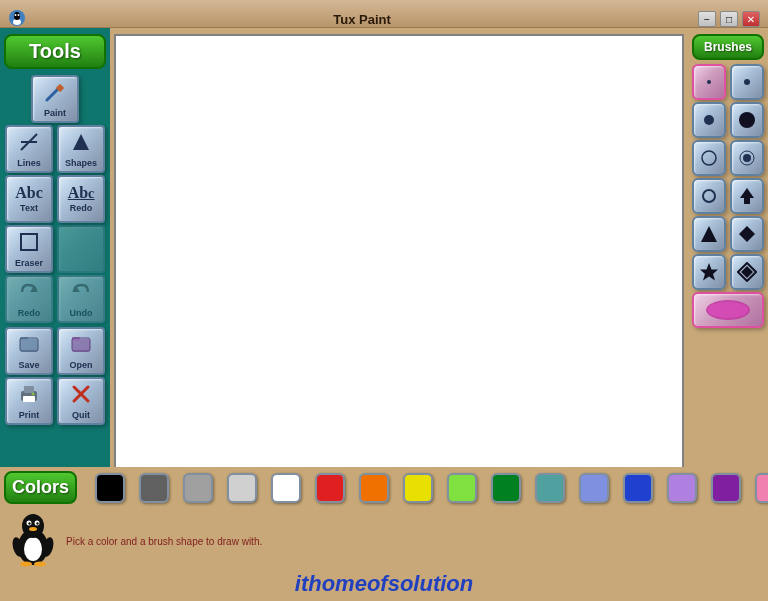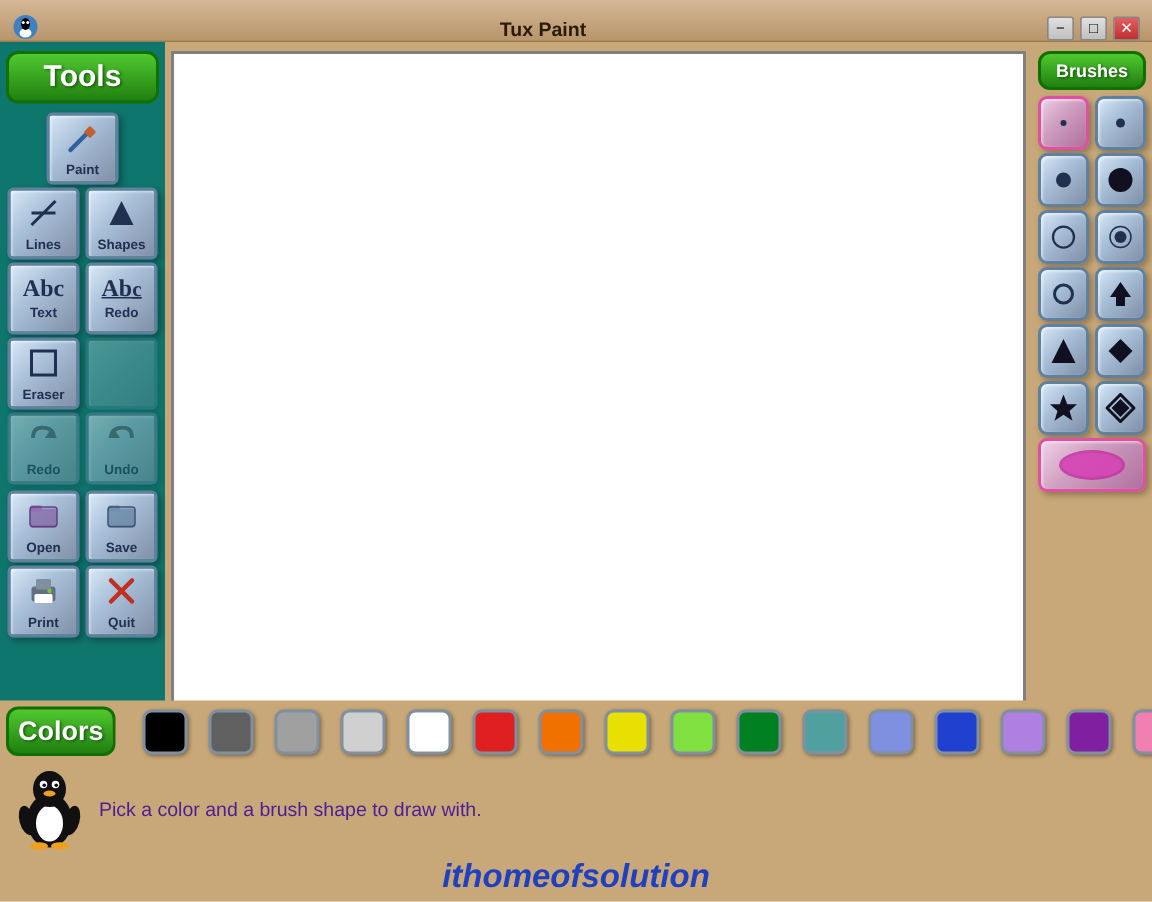--- a/index.html
+++ b/index.html
@@ -334,36 +334,36 @@
       </div>
     </div>
 
     <div class="tool-row">
     </div>
 
     <div class="tool-row">
       <div class="tool-btn">
         <span class="tool-icon">
           <svg width="22" height="22" viewBox="0 0 22 22">
+            <rect x="2" y="6" width="18" height="13" rx="2" fill="#6080a0" opacity="0.7"></rect>
+            <rect x="2" y="4" width="8" height="4" rx="1" fill="#7090b0"></rect>
+            <rect x="2" y="5" width="18" height="13" rx="2" fill="none" stroke="#405070" stroke-width="1"></rect>
+          </svg>
+        </span>
+        <span class="tool-label">Save</span>
+      </div>
+      <div class="tool-btn">
+        <span class="tool-icon">
+          <svg width="22" height="22" viewBox="0 0 22 22">
             <rect x="2" y="6" width="18" height="13" rx="2" fill="#8060a0" opacity="0.7"></rect>
             <rect x="2" y="4" width="8" height="4" rx="1" fill="#9070b0"></rect>
             <rect x="2" y="5" width="18" height="13" rx="2" fill="none" stroke="#604080" stroke-width="1"></rect>
           </svg>
         </span>
         <span class="tool-label">Open</span>
-      </div>
-      <div class="tool-btn">
-        <span class="tool-icon">
-          <svg width="22" height="22" viewBox="0 0 22 22">
-            <rect x="2" y="6" width="18" height="13" rx="2" fill="#6080a0" opacity="0.7"></rect>
-            <rect x="2" y="4" width="8" height="4" rx="1" fill="#7090b0"></rect>
-            <rect x="2" y="5" width="18" height="13" rx="2" fill="none" stroke="#405070" stroke-width="1"></rect>
-          </svg>
-        </span>
-        <span class="tool-label">Save</span>
       </div>
     </div>
 
     <div class="tool-row">
       <div class="tool-btn">
         <span class="tool-icon">
           <svg width="22" height="22" viewBox="0 0 22 22">
             <rect x="3" y="8" width="16" height="10" rx="2" fill="#607080"></rect>
             <rect x="6" y="3" width="10" height="7" rx="1" fill="#8090a0"></rect>
             <rect x="5" y="13" width="12" height="6" rx="1" fill="white"></rect>
@@ -531,20 +531,20 @@
         <ellipse cx="25" cy="17" rx="4" ry="2" fill="#f0a020"></ellipse>
 
         <ellipse cx="18" cy="52" rx="6" ry="2.5" fill="#f0a020"></ellipse>
         <ellipse cx="32" cy="52" rx="6" ry="2.5" fill="#f0a020"></ellipse>
 
         <ellipse cx="10" cy="35" rx="5" ry="10" fill="#101010" transform="rotate(-15 10 35)"></ellipse>
         <ellipse cx="40" cy="35" rx="5" ry="10" fill="#101010" transform="rotate(15 40 35)"></ellipse>
       </svg>
     </div>
     <div style="flex:1; padding-left:8px;">
-      <span style="font-size:13px; color:#4c1d95;">Pick a color and a brush shape to draw with.</span>
+      <span style="font-size:10px; color:#7f1d1d;">Pick a color and a brush shape to draw with.</span>
     </div>
   </div>
 
   <div style="text-align:center; margin-top:2px;">
     <span class="watermark" style="font-size:22px; font-weight:bold; font-style:italic; color:#2040c0; position:static; transform:none;">ithomeofsolution</span>
   </div>
 </div>
 
 </body></html>

